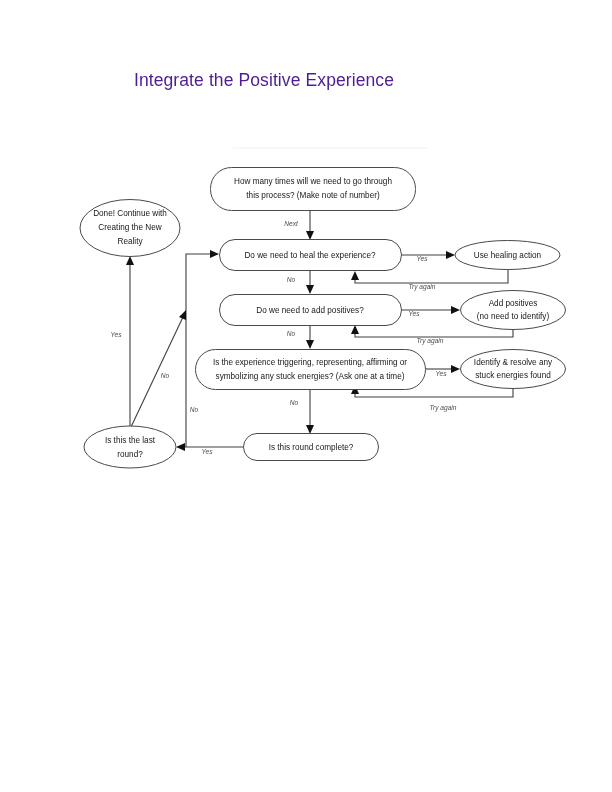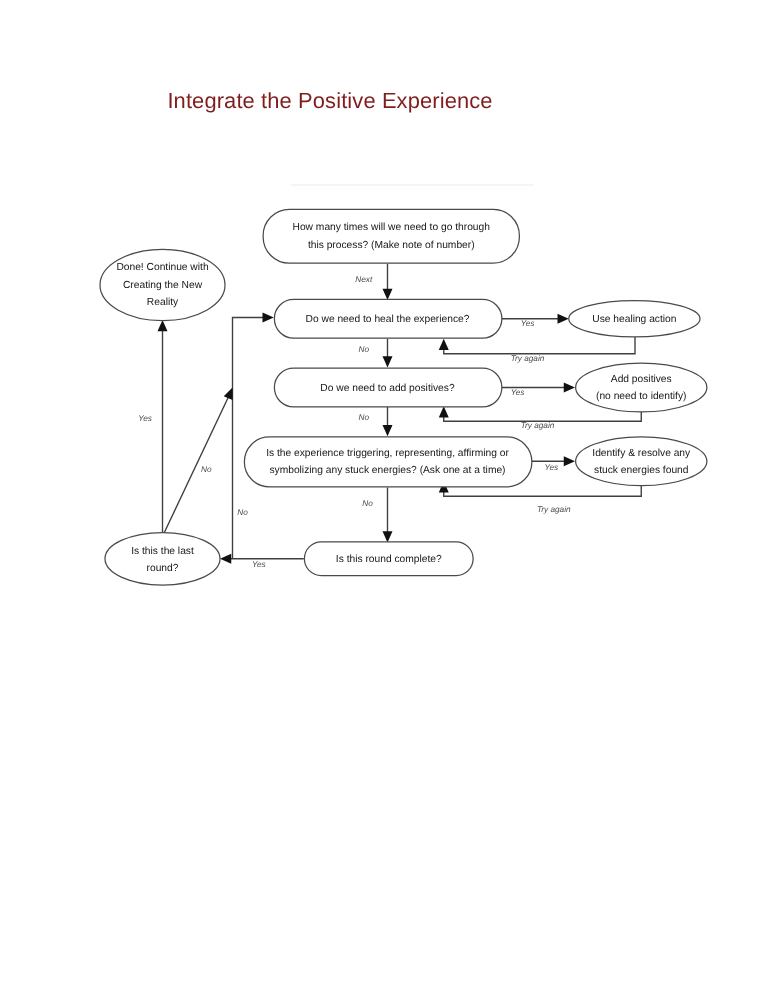--- a/index.html
+++ b/index.html
@@ -20,21 +20,21 @@
     overflow: hidden;
   }
   #page-title {
     position: absolute;
     left: 0;
     top: 70px;
     width: 528px;
     text-align: center;
     font-size: 17.5px;
     font-weight: 400;
-    color: #7f1d1d;
+    color: #4c1d95;
     letter-spacing: 0.1px;
   }
   svg#flow {
     position: absolute;
     left: 0;
     top: 0;
     width: 612px;
     height: 792px;
   }
   .node-shape {

